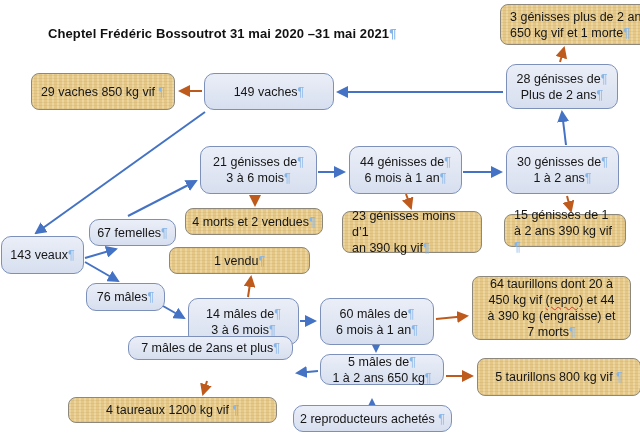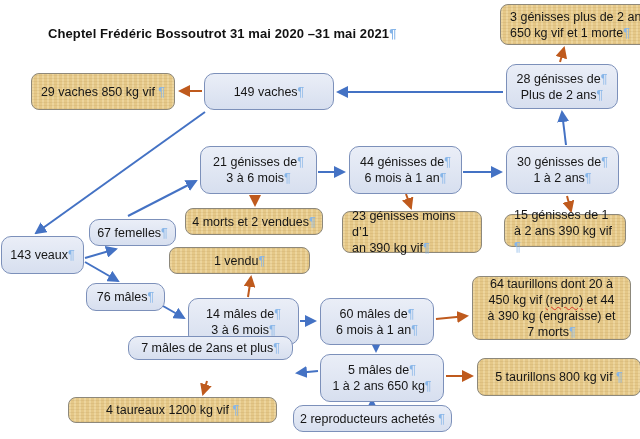--- a/index.html
+++ b/index.html
@@ -131,21 +131,21 @@
     </div>
     <div class="node tan" style="left: 472px; top: 276px; width: 159px; height: 64px;">
       <div>64 taurillons dont 20 à</div>
       <div>450 kg vif <span class="misspell">(repro)</span> et 44</div>
       <div>à 390 kg (engraisse) et</div>
       <div>7 morts<span class="pilcrow">¶</span></div>
     </div>
     <div class="node blue" style="left: 128px; top: 336px; width: 165px; height: 24px;">
       <div>7 mâles de 2ans et plus<span class="pilcrow">¶</span></div>
     </div>
-    <div class="node blue" style="left: 320px; top: 354px; width: 124px; height: 48px;">
+    <div class="node blue" style="left: 320px; top: 354px; width: 124px; height: 31px;">
       <div>5 mâles de<span class="pilcrow">¶</span></div>
       <div>1 à 2 ans 650 kg<span class="pilcrow">¶</span></div>
     </div>
     <div class="node tan" style="left: 477px; top: 358px; width: 164px; height: 38px;">
       <div>5 taurillons 800 kg vif <span class="pilcrow">¶</span></div>
     </div>
     <div class="node tan" style="left: 68px; top: 397px; width: 209px; height: 26px;">
       <div>4 taureaux 1200 kg vif <span class="pilcrow">¶</span></div>
     </div>
     <div class="node blue" style="left: 293px; top: 405px; width: 159px; height: 27px;">

